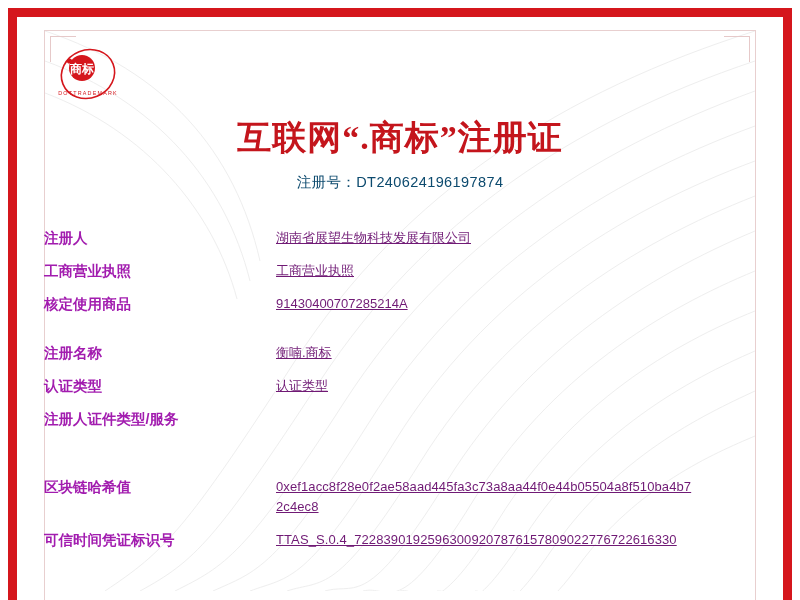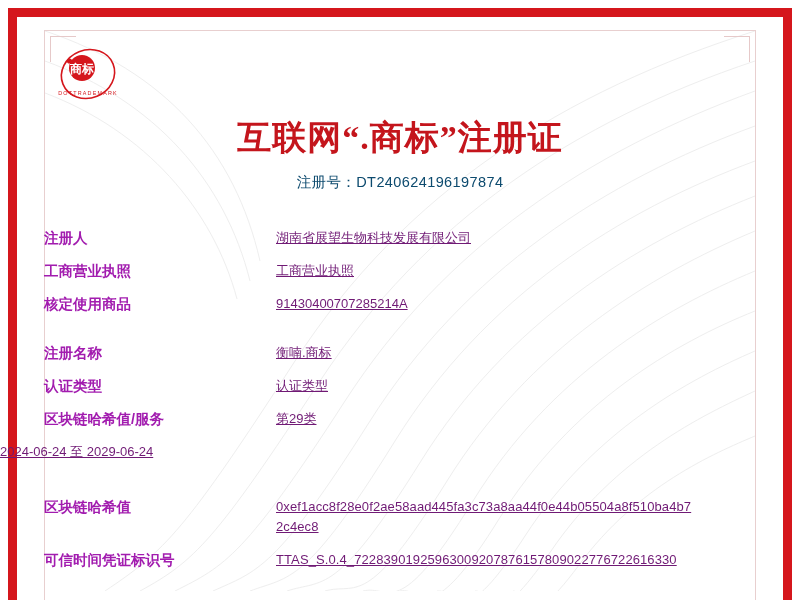--- a/index.html
+++ b/index.html
@@ -210,25 +210,23 @@
 
     <div class="row">
       <div class="label">注册名称</div>
       <div class="value">衡喃.商标</div>
     </div>
     <div class="row">
       <div class="label">认证类型</div>
       <div class="value">认证类型</div>
     </div>
     <div class="row">
-      <div class="label">区块链哈希值/服务</div>
-      <div class="value">第29类</div>
-    </div>
-    <div class="row">
-      <div class="value">2024-06-24 至 2029-06-24</div>
+      <div class="label">注册人证件类型/服务</div>
+    </div>
+    <div class="row">
     </div>
 
     <div class="group-gap-lg"></div>
 
     <div class="row mono">
       <div class="label">区块链哈希值</div>
       <div class="value">0xef1acc8f28e0f2ae58aad445fa3c73a8aa44f0e44b05504a8f510ba4b72c4ec8</div>
     </div>
     <div class="row mono">
       <div class="label">可信时间凭证标识号</div>

